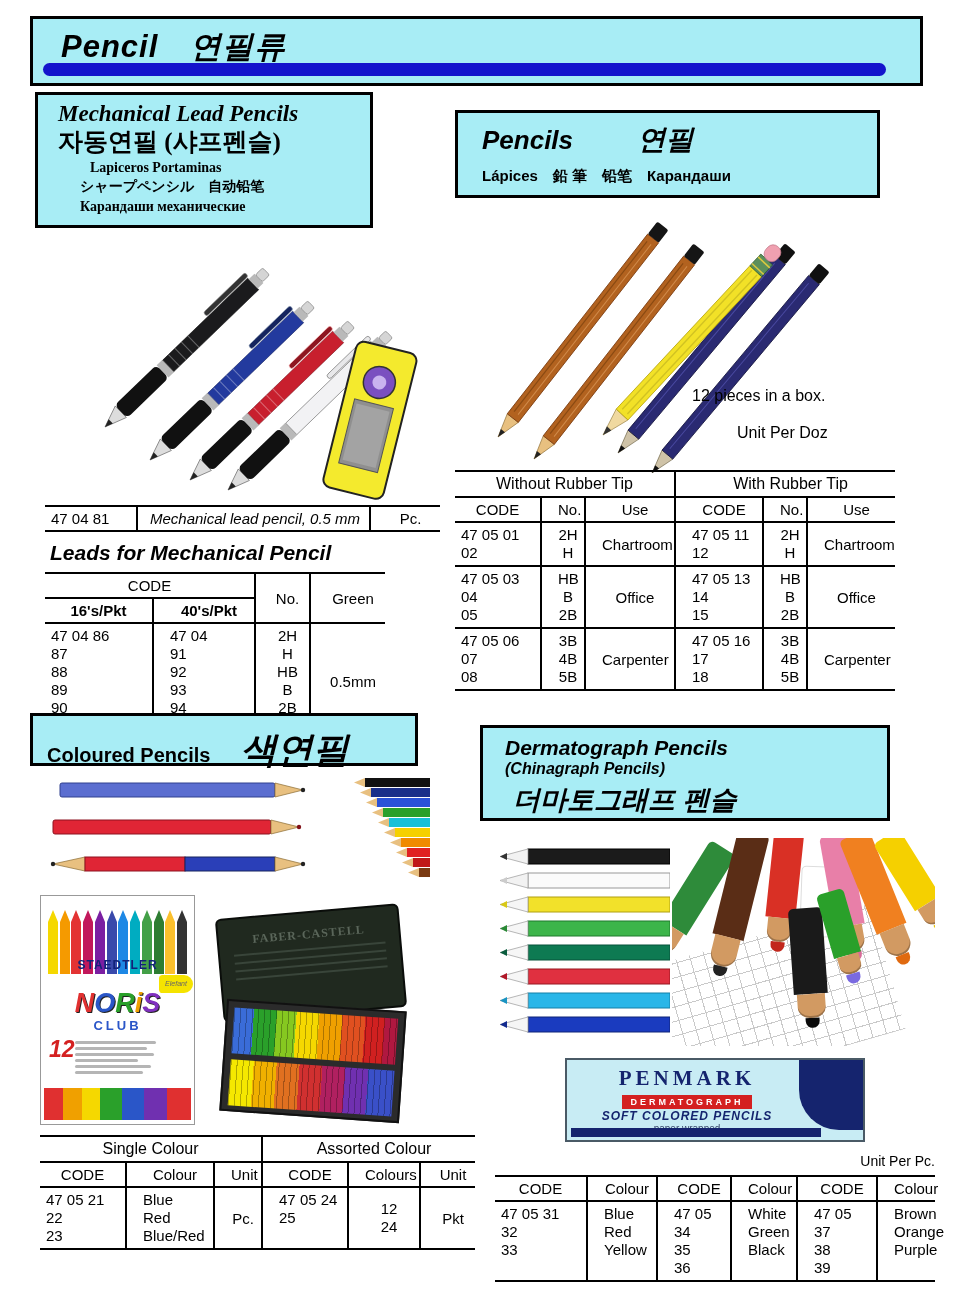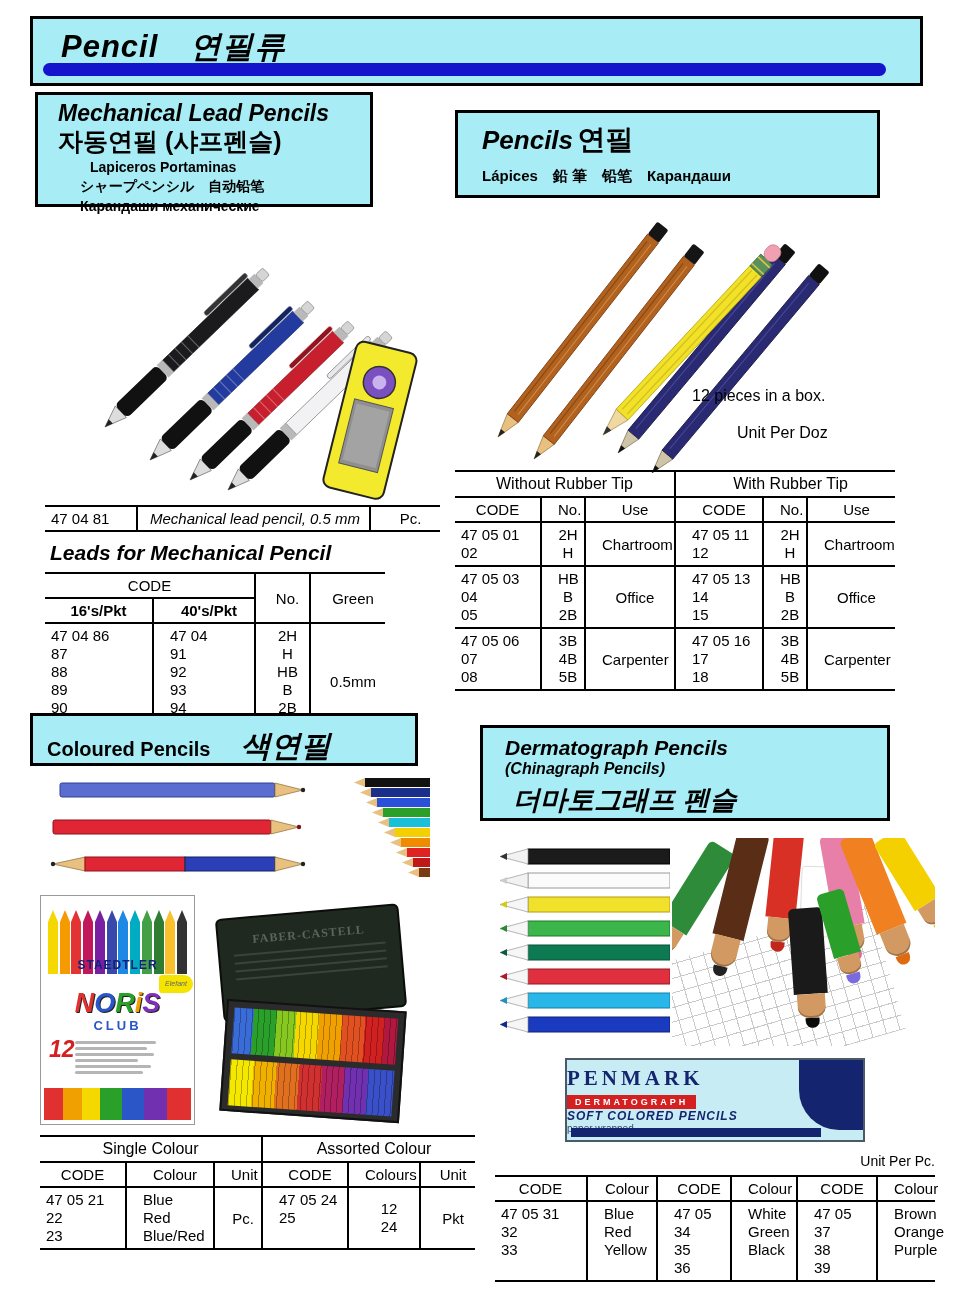--- a/index.html
+++ b/index.html
@@ -76,21 +76,21 @@
 <div class="page">
 
   <div class="abs cyanbox" style="left:30px;top:16px;width:893px;height:70px;">
     <div class="abs hdr-title" style="left:28px;top:7px;">
       <span>Pencil</span>
       <span style="margin-left:22px;">연필류</span>
     </div>
     <div class="abs hdr-bar" style="left:10px;top:44px;width:843px;height:13px;"></div>
   </div>
 
-  <div class="abs cyanbox" style="left:35px;top:92px;width:338px;height:115px;padding:6px 0 0 20px;">
+  <div class="abs cyanbox" style="left:35px;top:92px;width:338px;height:136px;padding:6px 0 0 20px;font-family:Liberation Serif, serif;">
     <div class="bx-title">Mechanical Lead Pencils</div>
     <div class="bx-ko">자동연필 (샤프펜슬)</div>
     <div class="bx-small" style="margin-left:32px;">Lapiceros Portaminas</div>
     <div class="bx-small" style="margin-left:22px;">シャープペンシル　自动铅笔</div>
     <div class="bx-small" style="margin-left:22px;">Карандаши механические</div>
   </div>
 
   <div class="abs" style="left:60px;top:232px;width:390px;height:268px;">
     <svg width="390" height="268" viewBox="0 0 390 268">
       <g transform="translate(45,195) rotate(-44)">
@@ -204,21 +204,21 @@
 HB
 B
 2B</td>
       <td class="vl ctr mid">0.5mm</td>
     </tr>
   </tbody>
     </table>
 
   <div class="abs cyanbox" style="left:30px;top:713px;width:388px;height:53px;padding:10px 0 0 14px;">
     <span style="font-weight:bold;font-size:20px;">Coloured Pencils</span>
-    <span style="font-weight:bold;font-style:italic;font-size:30px;margin-left:26px;">색연필</span>
+    <span style="font-weight:bold;font-style:italic;font-size:36px;margin-left:26px;">색연필</span>
   </div>
 
   <div class="abs" style="left:35px;top:775px;width:395px;height:115px;">
     <svg width="395" height="115" viewBox="0 0 395 115">
       <rect x="25" y="8" width="215" height="14" rx="2" fill="#5b6ed0" stroke="#31408f"></rect>
       <polygon points="240,8 268,15 240,22" fill="#e8c080" stroke="#8a6a30" stroke-width="0.7"></polygon>
       <circle cx="268" cy="15" r="2.2" fill="#222"></circle>
       <rect x="18" y="45" width="218" height="14" rx="2" fill="#e02535" stroke="#8d1320"></rect>
       <polygon points="236,45 264,52 236,59" fill="#e8c080" stroke="#8a6a30" stroke-width="0.7"></polygon>
       <circle cx="264" cy="52" r="2.2" fill="#801018"></circle>
@@ -332,21 +332,21 @@
     </div>
     <div class="tray abs" style="left:10px;top:100px;width:180px;height:112px;box-sizing:border-box;">
       <div class="prow1" style="margin:6px 6px 0 6px;height:46px;"></div>
       <div class="prow2" style="margin:6px 6px 0 6px;height:46px;"></div>
     </div>
   </div>
 
   <div class="abs cyanbox" style="left:455px;top:110px;width:425px;height:88px;padding:8px 0 0 24px;">
     <div>
       <span style="font-weight:bold;font-style:italic;font-size:26px;">Pencils</span>
-      <span style="font-weight:bold;font-size:28px;">연필</span>
+      <span style="font-weight:bold;font-style:italic;font-size:28px;margin-left:60px;">연필</span>
     </div>
     <div style="font-size:15px;font-weight:bold;margin-top:8px;white-space:pre-wrap;">Lápices　鉛 筆　铅笔　Карандаши</div>
   </div>
 
   <div class="abs" style="left:470px;top:205px;width:420px;height:268px;">
     <svg width="420" height="268" viewBox="0 0 420 268">
       <g transform="translate(28,232) rotate(-52)">
         <polygon points="0,0 24,-7 24,7" fill="#e8c080" stroke="#8a6a30" stroke-width="0.6"></polygon>
         <polygon points="0,0 8,-2.6 8,2.6" fill="#222"></polygon>
         <rect x="24" y="-7" width="228" height="14" fill="#b2621f" stroke="#7a3c10" stroke-width="0.8"></rect>
@@ -541,21 +541,21 @@
       </div>
     <div class="dp" style="left:228px;top:-10px;width:30px;height:110px;transform:rotate(-32deg);">
         <div class="shaft" style="background:#f5d000;"></div>
         <div class="wrap"></div>
         <div class="core" style="background:#e8c400;"></div>
       </div>
   </div>
 
   <div class="abs penmark-box" style="left:565px;top:1058px;width:300px;height:84px;">
     <div class="abs" style="right:0;top:0;width:64px;height:70px;background:#15246e;border-radius:0 0 0 40px;"></div>
-    <div class="abs" style="left:0;top:6px;width:240px;text-align:left;">
+    <div class="abs" style="left:0;top:6px;width:240px;text-align:center;">
       <div class="pm-brand">PENMARK</div>
       <div class="pm-red">DERMATOGRAPH</div>
       <div class="pm-line2">SOFT COLORED PENCILS</div>
       <div class="pm-line3">paper wrapped</div>
     </div>
     <div class="abs" style="left:4px;bottom:3px;width:250px;height:9px;background:#15246e;"></div>
   </div>
 
   <div class="abs" style="left:795px;top:1153px;width:140px;text-align:right;font-size:14px;">Unit Per Pc.</div>
 

